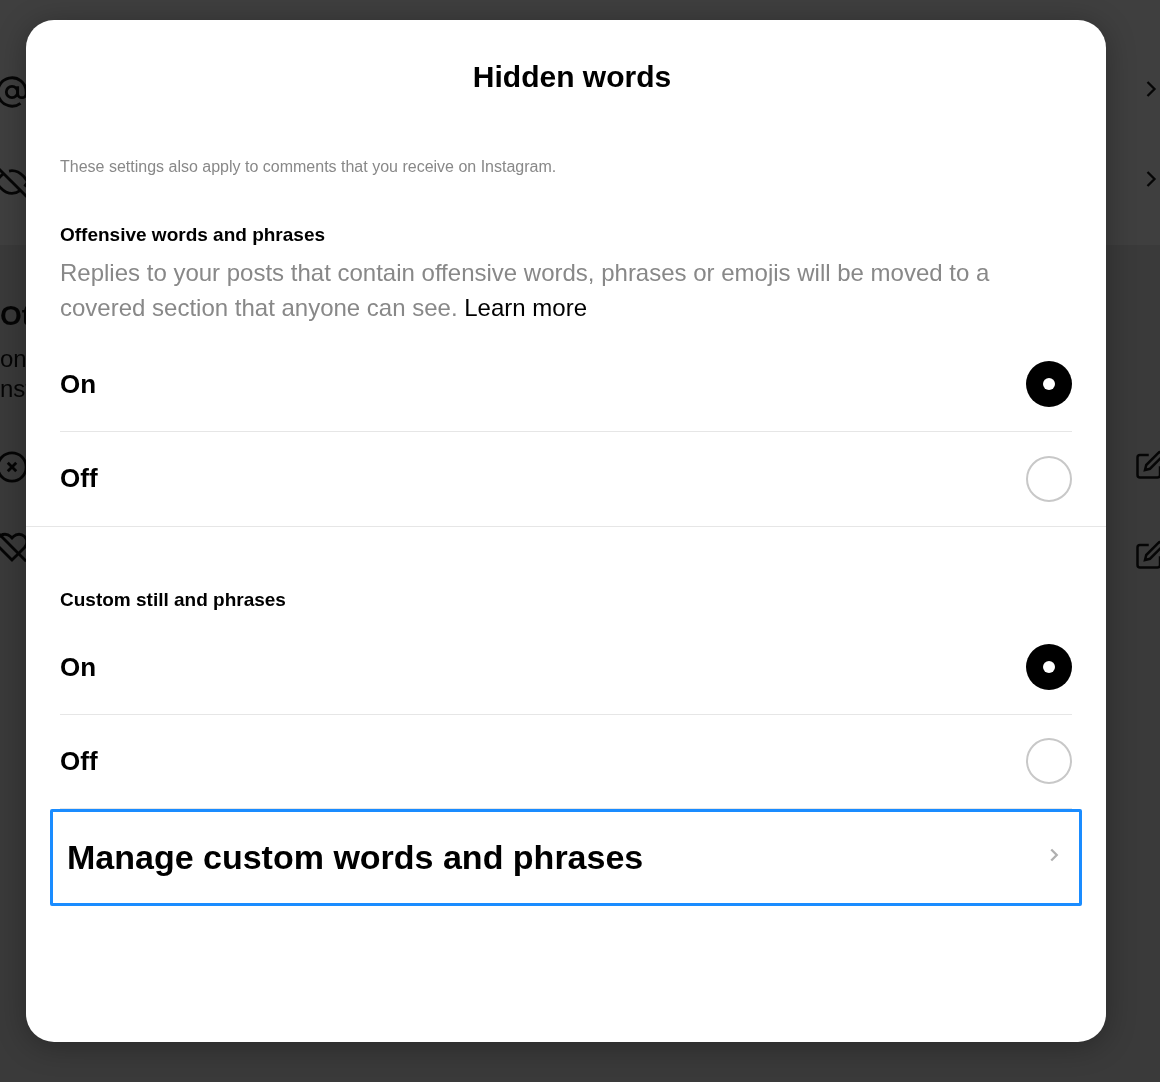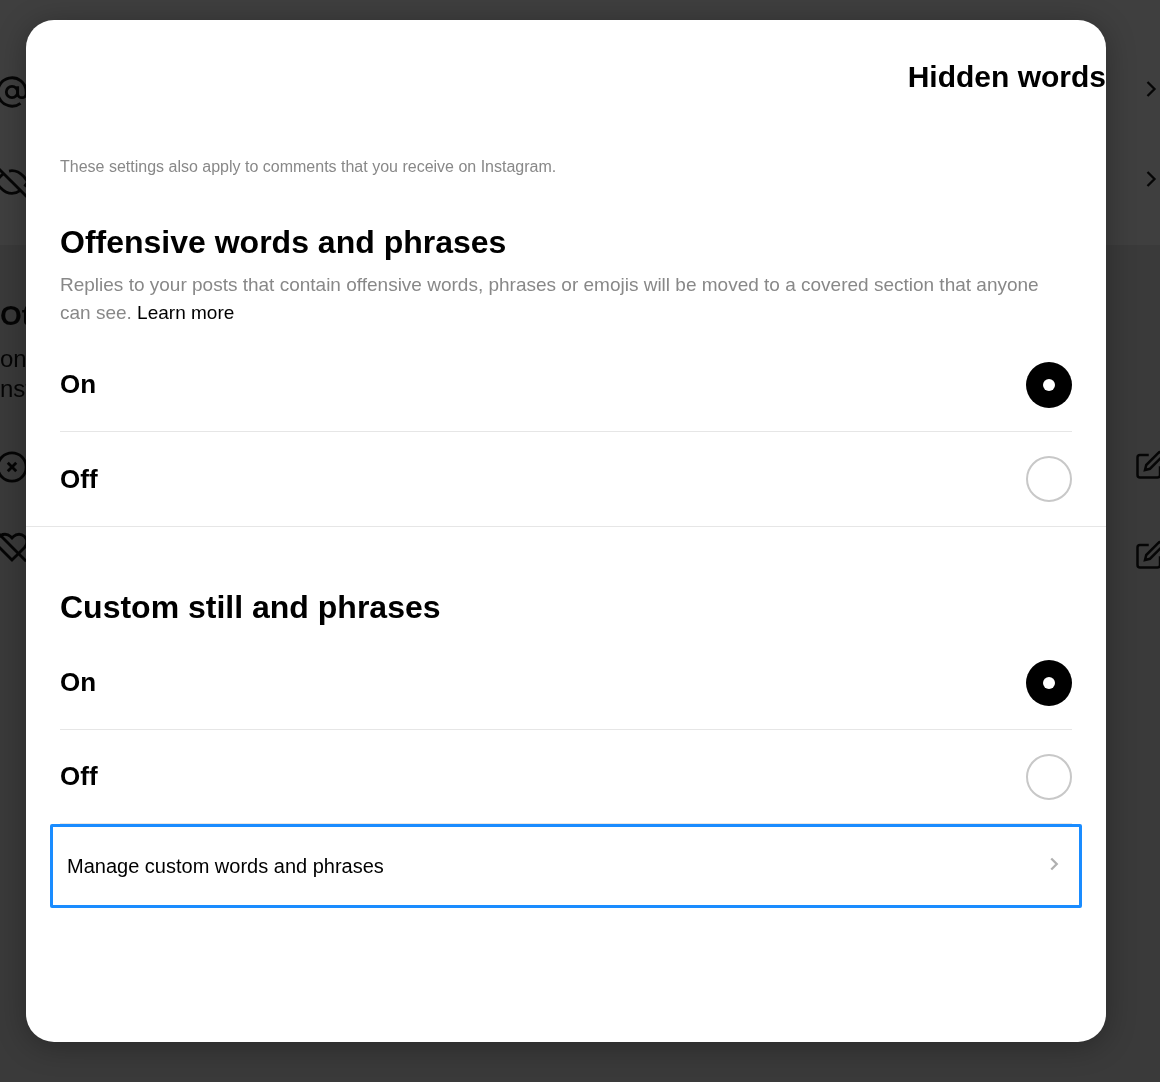--- a/index.html
+++ b/index.html
@@ -52,44 +52,44 @@
       top: 20px;
       left: 26px;
       width: 1080px;
       height: 1022px;
       background: #fff;
       border-radius: 28px;
       box-shadow: 0 4px 30px rgba(0,0,0,0.3);
       overflow: hidden;
     }
     .modal-title {
-      text-align: right;
+      text-align: center;
       font-size: 30px;
       font-weight: 700;
       color: #000;
       padding: 40px 0 30px 12px;
     }
     .modal-body {
       padding: 0 34px;
     }
     .subtitle {
       font-size: 16px;
       color: #888;
       margin-top: 32px;
       margin-bottom: 46px;
       line-height: 1.4;
     }
     .section-title {
-      font-size: 32px;
+      font-size: 19px;
       font-weight: 700;
       color: #000;
       margin-bottom: 10px;
     }
     .section-desc {
-      font-size: 19px;
+      font-size: 24px;
       color: #888;
       line-height: 1.45;
       margin-bottom: 12px;
     }
     .section-desc .learn-more {
       color: #000;
       cursor: pointer;
     }
     .radio-row {
       display: flex;
@@ -140,23 +140,23 @@
       border: 3px solid #1a8cff;
       border-radius: 2px;
       margin: 0 -10px;
       padding: 26px 14px;
       display: flex;
       align-items: center;
       justify-content: space-between;
       cursor: pointer;
     }
     .manage-label {
-      font-size: 20px;
-      color: #000;
-      font-weight: 400;
+      font-size: 34px;
+      color: #000;
+      font-weight: 700;
     }
     .chevron {
       color: #b0b0b0;
     }
   </style>
 </head>
 <body>
 
 <div class="bg">
   <div class="bg-upper"></div>

